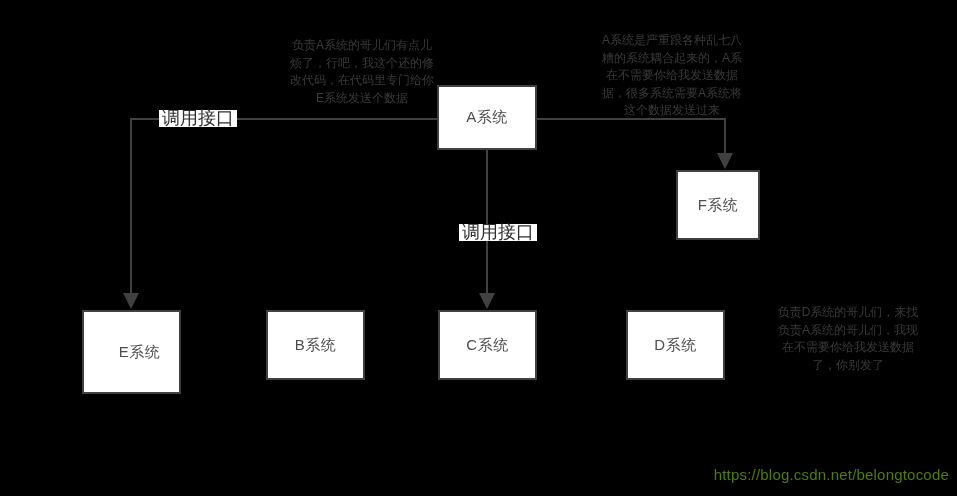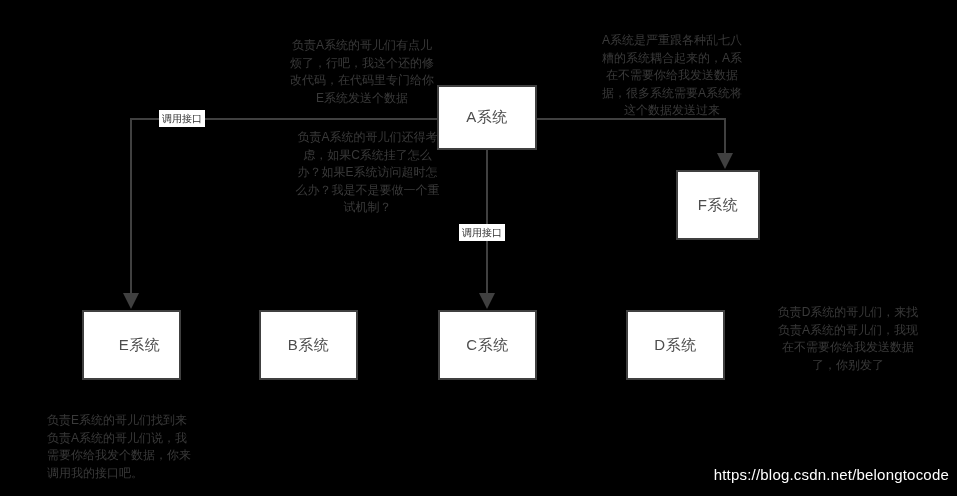--- a/index.html
+++ b/index.html
@@ -18,22 +18,22 @@
     border: 2px solid #404040;
     color: #4d4d4d;
     font-size: 15px;
     display: flex;
     align-items: center;
     justify-content: center;
     letter-spacing: 0.5px;
   }
   .box-a { left: 437px; top: 85px;  width: 100px; height: 65px; }
   .box-f { left: 676px; top: 170px; width: 84px;  height: 70px; }
-  .box-e { left: 82px;  top: 310px; width: 99px;  height: 70px; padding-left: 16px; }
-  .box-b { left: 259px; top: 310px; width: 99px;  height: 70px; }
+  .box-e { left: 82px;  top: 310px; width: 99px;  height: 84px; padding-left: 16px; }
+  .box-b { left: 266px; top: 310px; width: 99px;  height: 70px; }
   .box-c { left: 438px; top: 310px; width: 99px;  height: 70px; }
   .box-d { left: 626px; top: 310px; width: 99px;  height: 70px; }
 
   .cline { position: absolute; background: #404040; }
   .l-a-left-h  { left: 130px; top: 118px; width: 307px; height: 2px; }
   .l-a-left-v  { left: 130px; top: 118px; width: 2px;   height: 176px; }
   .l-a-c-v     { left: 486px; top: 150px; width: 2px;   height: 144px; }
   .l-a-right-h { left: 537px; top: 118px; width: 189px; height: 2px; }
   .l-a-right-v { left: 724px; top: 118px; width: 2px;   height: 36px; }
 
@@ -45,21 +45,21 @@
     border-top: 16px solid #404040;
   }
   .ah-e { left: 123px; top: 293px; }
   .ah-c { left: 479px; top: 293px; }
   .ah-f { left: 717px; top: 153px; }
 
   .edge-label {
     position: absolute;
     background: #ffffff;
     color: #2e2e2e;
-    font-size: 10px;
+    font-size: 18px;
     line-height: 15px;
     padding: 1px 3px;
     white-space: nowrap;
   }
   .el-left   { left: 159px; top: 110px; }
   .el-middle { left: 459px; top: 224px; }
 
   .annotation {
     position: absolute;
     color: #3a3a3a;
@@ -71,21 +71,21 @@
   .ann-top-left    { left: 238px; top: 37px;  width: 248px; }
   .ann-top-right   { left: 543px; top: 32px;  width: 258px; }
   .ann-middle      { left: 250px; top: 129px; width: 235px; }
   .ann-right       { left: 748px; top: 304px; width: 200px; }
   .ann-bottom-left { left: 47px;  top: 412px; width: 210px; text-align: left; }
 
   .watermark {
     position: absolute;
     right: 8px;
     top: 466px;
-    color: #ffffff;
+    color: #4d7c0f;
     font-size: 15px;
     letter-spacing: 0.2px;
     text-align: center;
   }
 </style>
 </head>
 <body>
 
 <div id="canvas">
 
@@ -123,29 +123,20 @@
 
   <div class="annotation ann-top-left">负责A系统的哥儿们有点儿
 烦了，行吧，我这个还的修
 改代码，在代码里专门给你
 E系统发送个数据</div>
   <div class="annotation ann-top-right">A系统是严重跟各种乱七八
 糟的系统耦合起来的，A系
 在不需要你给我发送数据
 据，很多系统需要A系统将
 这个数据发送过来</div>
-  <div class="annotation ann-middle">负责A系统的哥儿们还得考
-虑，如果C系统挂了怎么
-办？如果E系统访问超时怎
-么办？我是不是要做一个重
-试机制？</div>
   <div class="annotation ann-right">负责D系统的哥儿们，来找
 负责A系统的哥儿们，我现
 在不需要你给我发送数据
 了，你别发了</div>
-  <div class="annotation ann-bottom-left">负责E系统的哥儿们找到来
-负责A系统的哥儿们说，我
-需要你给我发个数据，你来
-调用我的接口吧。</div>
 
   <div class="watermark">https://blog.csdn.net/belongtocode</div>
 
 </div>
 
 </body></html>

